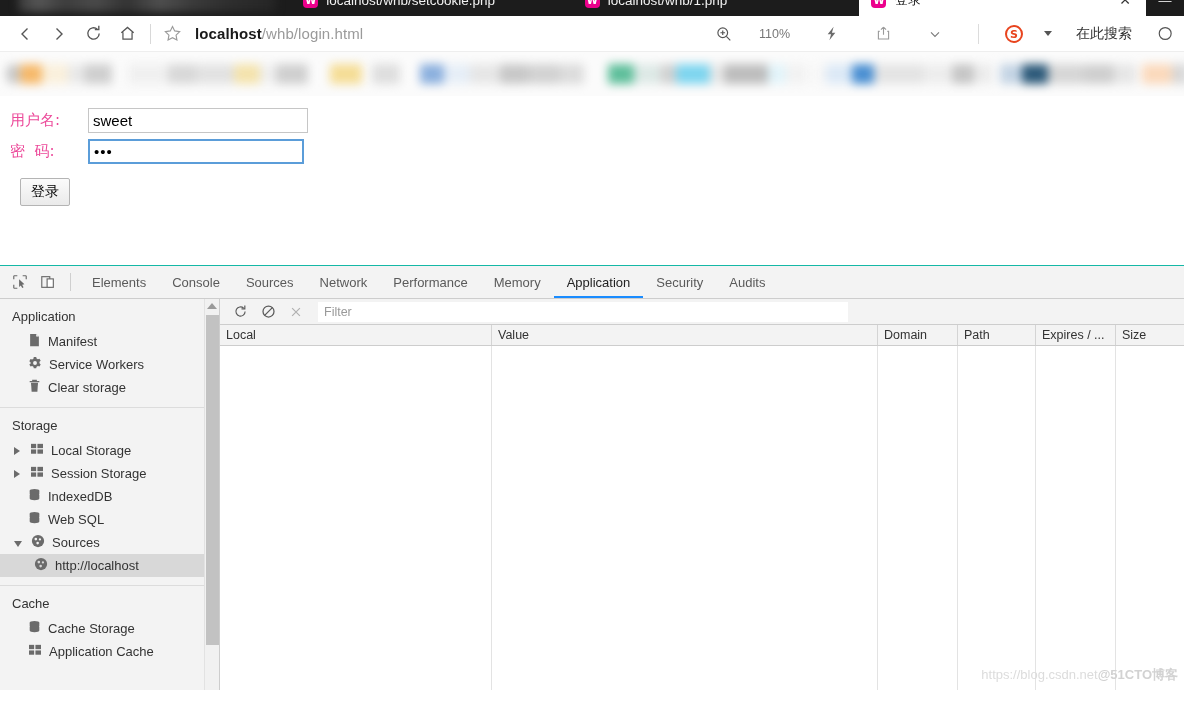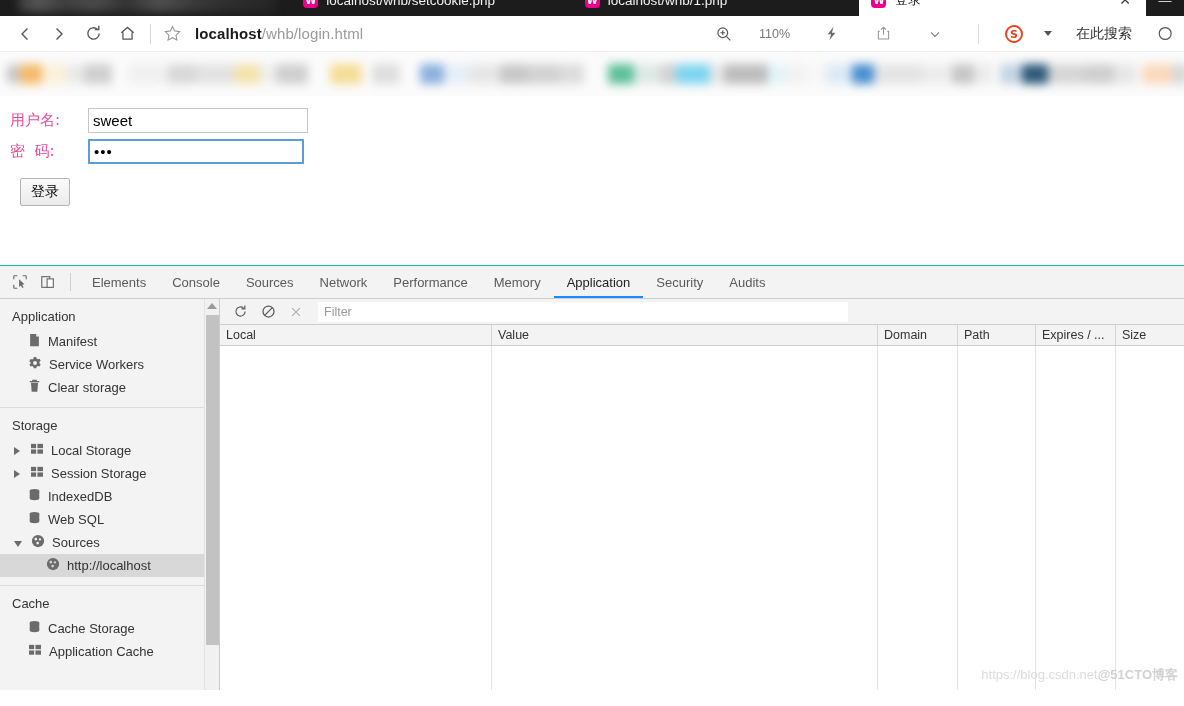--- a/index.html
+++ b/index.html
@@ -128,21 +128,21 @@
   
   .dt-side {
     width: 220px; background: #f3f3f3; border-right: 1px solid #cdcdcd;
     position: relative; overflow: hidden; font-size: 13px; color: #333;
   }
   .side-head { padding: 10px 0 6px 12px; font-size: 13px; color: #333; }
   .side-item {
     display: flex; align-items: center; gap: 7px; height: 23px;
     padding-left: 28px; color: #333; font-size: 13px; white-space: nowrap;
   }
-  .side-item.lvl2 { padding-left: 46px; }
+  .side-item.lvl2 { padding-left: 34px; }
   .side-item.sel { background: #d8d8d8; }
   .side-sep { height: 1px; background: #dcdcdc; margin: 8px 0 0 0; }
   .twisty {
     width: 0; height: 0; margin-left: -14px; margin-right: 3px;
     border-top: 4.5px solid transparent; border-bottom: 4.5px solid transparent;
     border-left: 6px solid #6b6b6b;
   }
   .twisty.open {
     border-left: 4.5px solid transparent; border-right: 4.5px solid transparent;
     border-top: 6px solid #6b6b6b; border-bottom: 0;

